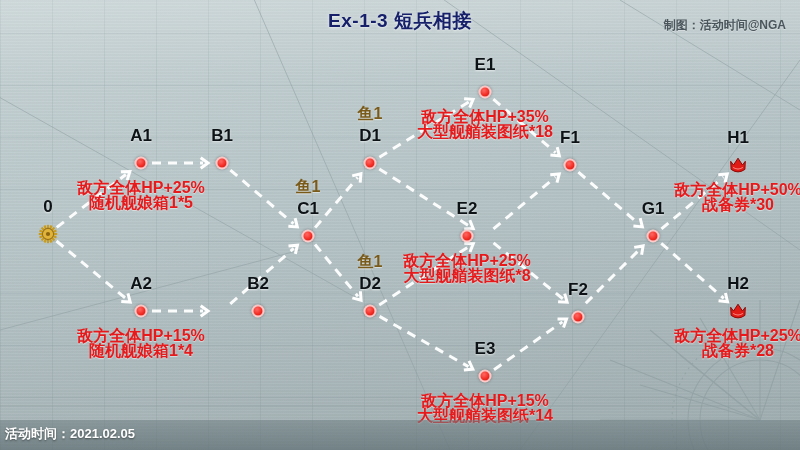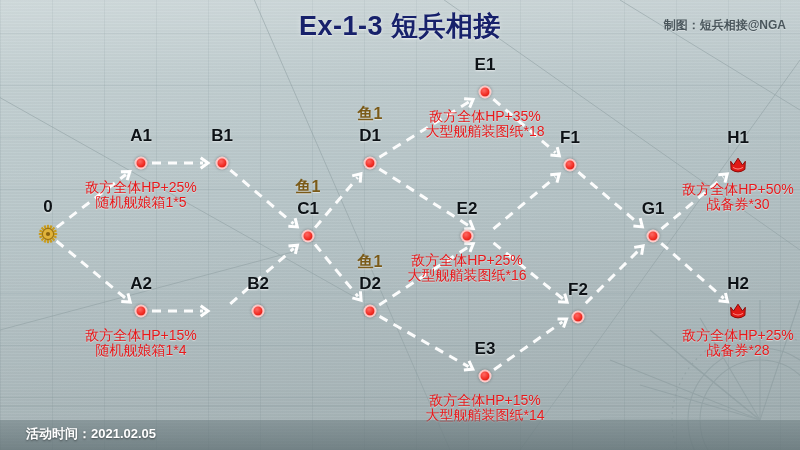--- a/index.html
+++ b/index.html
@@ -18,35 +18,35 @@
       repeating-linear-gradient(90deg, rgba(120,140,145,0.16) 0px, rgba(120,140,145,0.16) 1px, rgba(0,0,0,0) 1px, rgba(0,0,0,0) 52px),
       repeating-linear-gradient(0deg, rgba(255,255,255,0.035) 0px, rgba(255,255,255,0.035) 1px, rgba(0,0,0,0.02) 1px, rgba(0,0,0,0.02) 3px),
       linear-gradient(160deg,#c3d0d2 0%, #b7c5c8 45%, #a8b7ba 100%);
   }
   #deco { position:absolute; left:0; top:0; width:800px; height:450px; }
   #lines { position:absolute; left:0; top:0; width:800px; height:450px; }
 
   
   .title {
     position:absolute; left:0; top:8px; width:800px; text-align:center;
-    font-size:27px; font-weight:bold; color:#17216b;
+    font-size:19px; font-weight:bold; color:#17216b;
     letter-spacing:0.5px;
     text-shadow:0 1px 2px rgba(255,255,255,0.55), 0 0 6px rgba(255,255,255,0.35);
   }
   .credit {
     position:absolute; right:14px; top:17px;
     font-size:12px; color:#4a565c; font-weight:bold;
     text-shadow:0 1px 0 rgba(255,255,255,0.3);
   }
   .footer-bar {
     position:absolute; left:0; bottom:0; width:800px; height:30px;
     background:linear-gradient(180deg, rgba(112,128,132,0.55), rgba(96,112,116,0.72));
   }
   .footer-text {
-    position:absolute; left:26px; bottom:7px;
+    position:absolute; left:5px; bottom:7px;
     font-size:13px; font-weight:bold; color:#ffffff;
     text-shadow:0 1px 2px rgba(0,0,0,0.45);
   }
 
   
   .node { position:absolute; transform:translate(-50%,-50%); }
   .dot {
     position:absolute; left:50%; top:50%; transform:translate(-50%,-50%);
     width:13px; height:13px; border-radius:50%;
     background:radial-gradient(circle at 38% 32%, #ff6b66 0%, #f12b22 58%, #c6120c 100%);
@@ -65,21 +65,21 @@
     transform:translate(-50%,-26px);
     white-space:nowrap;
     font-size:16px; font-weight:bold; color:#7a5a18;
     text-shadow:0 1px 1px rgba(255,255,255,0.55);
   }
   .reward {
     position:absolute; left:50%; top:100%;
     transform:translateX(-50%);
     white-space:nowrap; text-align:center;
     padding-top:5px;
-    font-size:14px; font-weight:normal; color:#e8191b;
+    font-size:16px; font-weight:bold; color:#e8191b;
     line-height:15px;
     text-shadow:0 1px 1px rgba(255,255,255,0.5);
   }
   .reward div { white-space:nowrap; }
 
   
   .sun { position:absolute; left:50%; top:50%; transform:translate(-50%,-50%); }
 
   
   .boss { position:absolute; left:50%; top:50%; transform:translate(-50%,-50%); }
@@ -151,21 +151,21 @@
       <polyline points="633.3959010757686,226.11179103942933 642.3613650674929,226.89948096134944 640.1944001993909,218.16424981040606" fill="none" stroke="#ffffff" stroke-width="3" stroke-linejoin="miter" stroke-linecap="butt"></polyline>
       <line x1="585.778174593052" y1="303.22182540694797" x2="639.5649711574556" y2="249.4350288425444" stroke="#ffffff" stroke-width="3" stroke-dasharray="9 7" stroke-linecap="butt" opacity="0.96"></line>
       <polyline points="641.6186994005926,254.7766708376348 643.1005050633884,245.89949493661166 634.2233291623652,247.38130059940744" fill="none" stroke="#ffffff" stroke-width="3" stroke-linejoin="miter" stroke-linecap="butt"></polyline>
       <line x1="661.4422873607392" y1="228.94820702808838" x2="723.4178672859958" y2="177.18036967875642" stroke="#ffffff" stroke-width="3" stroke-dasharray="9 7" stroke-linecap="butt" opacity="0.96"></line>
       <polyline points="724.985915602955,182.68420137822307 727.2552706317864,173.97500923697842 718.2811779750286,174.6574028095789" fill="none" stroke="#ffffff" stroke-width="3" stroke-linejoin="miter" stroke-linecap="butt"></polyline>
       <line x1="661.248216409016" y1="243.27783800795532" x2="723.7530807480632" y2="298.4291888953499" stroke="#ffffff" stroke-width="3" stroke-dasharray="9 7" stroke-linecap="butt" opacity="0.96"></line>
       <polyline points="718.5499492295662,300.81212013682415 727.5022700248887,301.7372970807841 725.469607043721,292.969841280782" fill="none" stroke="#ffffff" stroke-width="3" stroke-linejoin="miter" stroke-linecap="butt"></polyline>
     </svg>
 
   <div class="title">Ex-1-3  短兵相接</div>
-  <div class="credit">制图：短兵相接@NGA</div>
+  <div class="credit">制图：活动时间@NGA</div>
 
   <div id="nodes">
       <div class="node" style="left: 48px; top: 234px; width: 24px; height: 24px;">
         <svg width="20" height="20" viewBox="0 0 20 20" class="sun">
           <line x1="15.4" y1="10" x2="19.2" y2="10" stroke="#c99c1e" stroke-width="2.1"></line>
           <line x1="14.988949475560949" y1="12.066490534771486" x2="18.499691699103835" y2="13.520687577758826" stroke="#c99c1e" stroke-width="2.1"></line>
           <line x1="13.818376618407356" y1="13.818376618407356" x2="16.50538238691624" y2="16.505382386916235" stroke="#c99c1e" stroke-width="2.1"></line>
           <line x1="12.066490534771486" y1="14.988949475560949" x2="13.520687577758826" y2="18.499691699103835" stroke="#c99c1e" stroke-width="2.1"></line>
           <line x1="10" y1="15.4" x2="10" y2="19.2" stroke="#c99c1e" stroke-width="2.1"></line>
           <line x1="7.933509465228515" y1="14.988949475560949" x2="6.479312422241175" y2="18.499691699103835" stroke="#c99c1e" stroke-width="2.1"></line>
@@ -229,21 +229,21 @@
         <div class="reward">
           <div>敌方全体HP+35%</div>
           <div>大型舰艏装图纸*18</div>
         </div>
       </div>
       <div class="node" style="left: 467px; top: 236px; width: 24px; height: 24px;">
         <div class="dot"></div>
         <div class="node-label">E2</div>
         <div class="reward">
           <div>敌方全体HP+25%</div>
-          <div>大型舰艏装图纸*16</div>
+          <div>大型舰艏装图纸*8</div>
         </div>
       </div>
       <div class="node" style="left: 485px; top: 376px; width: 24px; height: 24px;">
         <div class="dot"></div>
         <div class="node-label">E3</div>
         <div class="reward">
           <div>敌方全体HP+15%</div>
           <div>大型舰艏装图纸*14</div>
         </div>
       </div>

